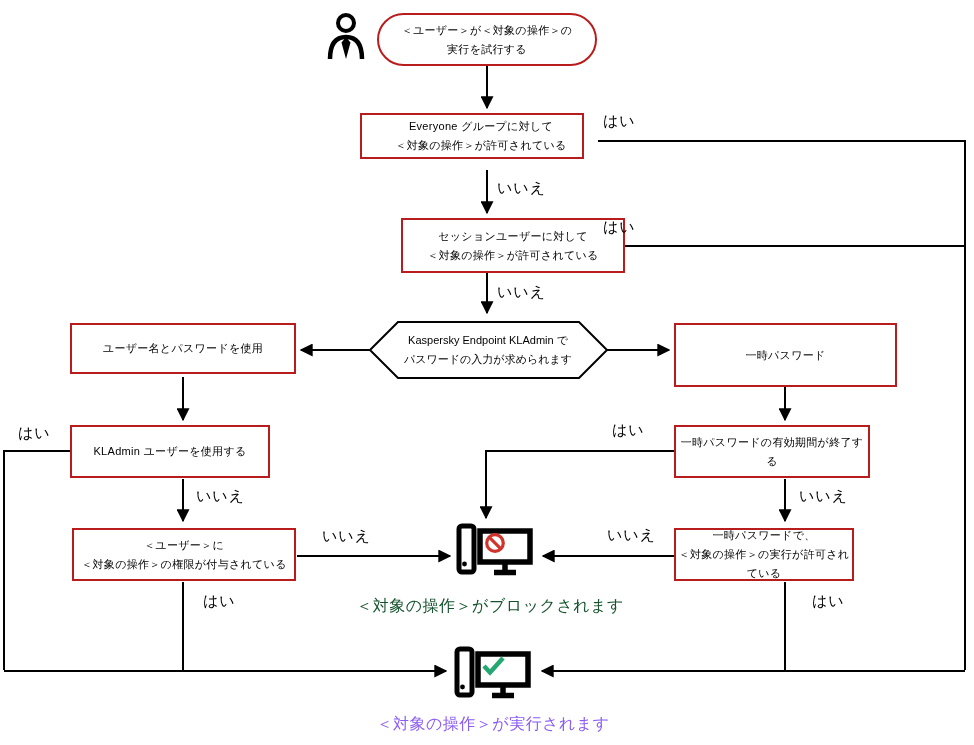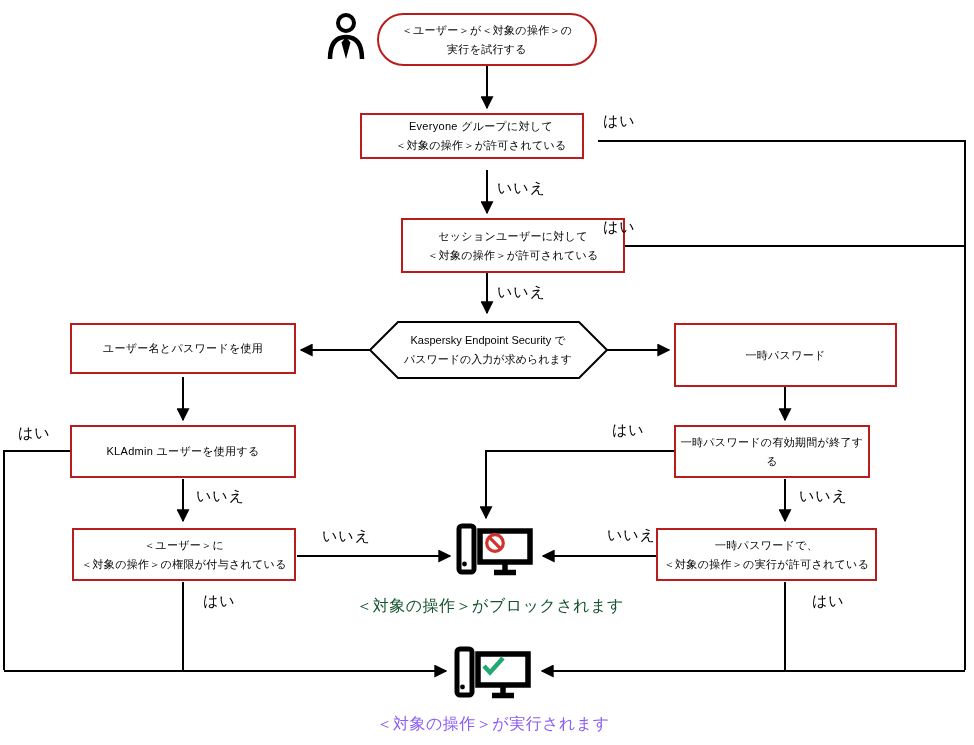--- a/index.html
+++ b/index.html
@@ -67,35 +67,35 @@
 
   <div class="node stadium" style="left:377px;top:13px;width:220px;height:53px;">＜ユーザー＞が＜対象の操作＞の
 実行を試行する</div>
 
   <div class="node" style="left:360px;top:113px;width:224px;height:46px;padding-left:18px;">Everyone グループに対して
 ＜対象の操作＞が許可されている</div>
 
   <div class="node" style="left:373px;top:218px;width:224px;height:55px;margin-left:28px;">セッションユーザーに対して
 ＜対象の操作＞が許可されている</div>
 
-  <div class="hex-text" style="left:374px;top:326px;width:228px;height:48px;">Kaspersky Endpoint Security で
+  <div class="hex-text" style="left:374px;top:326px;width:228px;height:48px;">Kaspersky Endpoint KLAdmin で
 パスワードの入力が求められます</div>
 
   <div class="node" style="left:70px;top:323px;width:226px;height:51px;">ユーザー名とパスワードを使用</div>
 
   <div class="node" style="left:674px;top:323px;width:223px;height:64px;">一時パスワード</div>
 
-  <div class="node" style="left:70px;top:425px;width:226px;height:53px;">KLAdmin ユーザーを使用する</div>
+  <div class="node" style="left:70px;top:425px;width:200px;height:53px;">KLAdmin ユーザーを使用する</div>
 
   <div class="node" style="left:72px;top:528px;width:224px;height:53px;font-family:Liberation Serif, serif;">＜ユーザー＞に
 ＜対象の操作＞の権限が付与されている</div>
 
   <div class="node" style="left:674px;top:425px;width:196px;height:53px;">一時パスワードの有効期間が終了する</div>
 
-  <div class="node" style="left:656px;top:528px;width:221px;height:53px;">一時パスワードで、
+  <div class="node" style="left:674px;top:528px;width:180px;height:53px;">一時パスワードで、
 ＜対象の操作＞の実行が許可されている</div>
 
   <div class="lbl" style="left:603px;top:112px;">はい</div>
   <div class="lbl" style="left:497px;top:179px;">いいえ</div>
   <div class="lbl" style="left:603px;top:218px;">はい</div>
   <div class="lbl" style="left:497px;top:283px;">いいえ</div>
   <div class="lbl" style="left:18px;top:424px;">はい</div>
   <div class="lbl" style="left:196px;top:487px;">いいえ</div>
   <div class="lbl" style="left:322px;top:527px;">いいえ</div>
   <div class="lbl" style="left:203px;top:592px;">はい</div>

